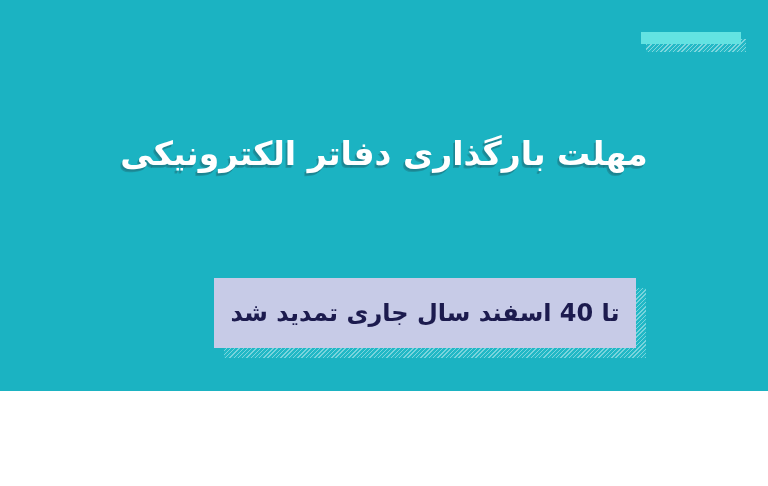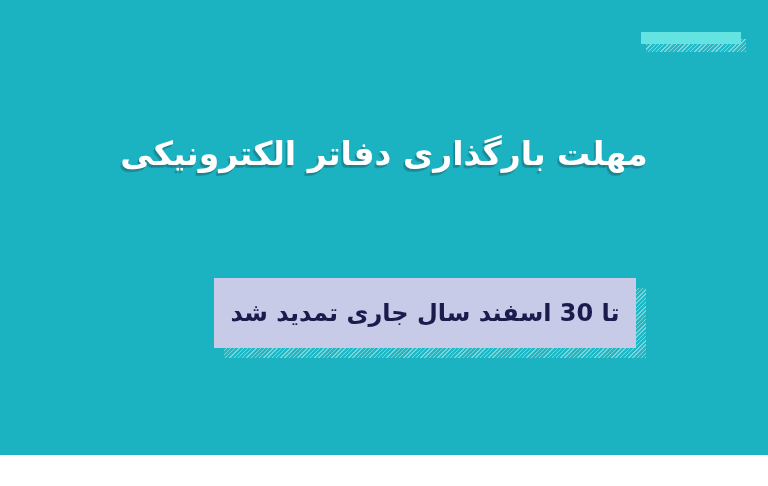--- a/index.html
+++ b/index.html
@@ -10,21 +10,21 @@
   body {
     width: 768px;
     height: 486px;
     overflow: hidden;
     font-family: "DejaVu Sans", "Liberation Sans", sans-serif;
   }
 
   #banner {
     position: relative;
     width: 768px;
-    height: 455px;
+    height: 391px;
     background: #1BB3C2;
     overflow: hidden;
   }
 
   
   #deco-bar-wrap {
     position: absolute;
     left: 641px;
     top: 32px;
     width: 100px;
@@ -131,17 +131,17 @@
     <div id="deco-bar"></div>
   </div>
 
   <div id="title">
     <span id="title-text" style="font-size: 33px;">مهلت بارگذاری دفاتر الکترونیکی</span>
   </div>
 
   <div id="subtitle-wrap">
     <div id="subtitle-hatch"></div>
     <div id="subtitle-plate">
-      <span id="subtitle-text" style="font-size: 24px;">تا 30 اسفند سال جاری تمدید شد</span>
+      <span id="subtitle-text" style="font-size: 24px;">تا 40 اسفند سال جاری تمدید شد</span>
     </div>
   </div>
 
 </div>
 
 </body></html>

